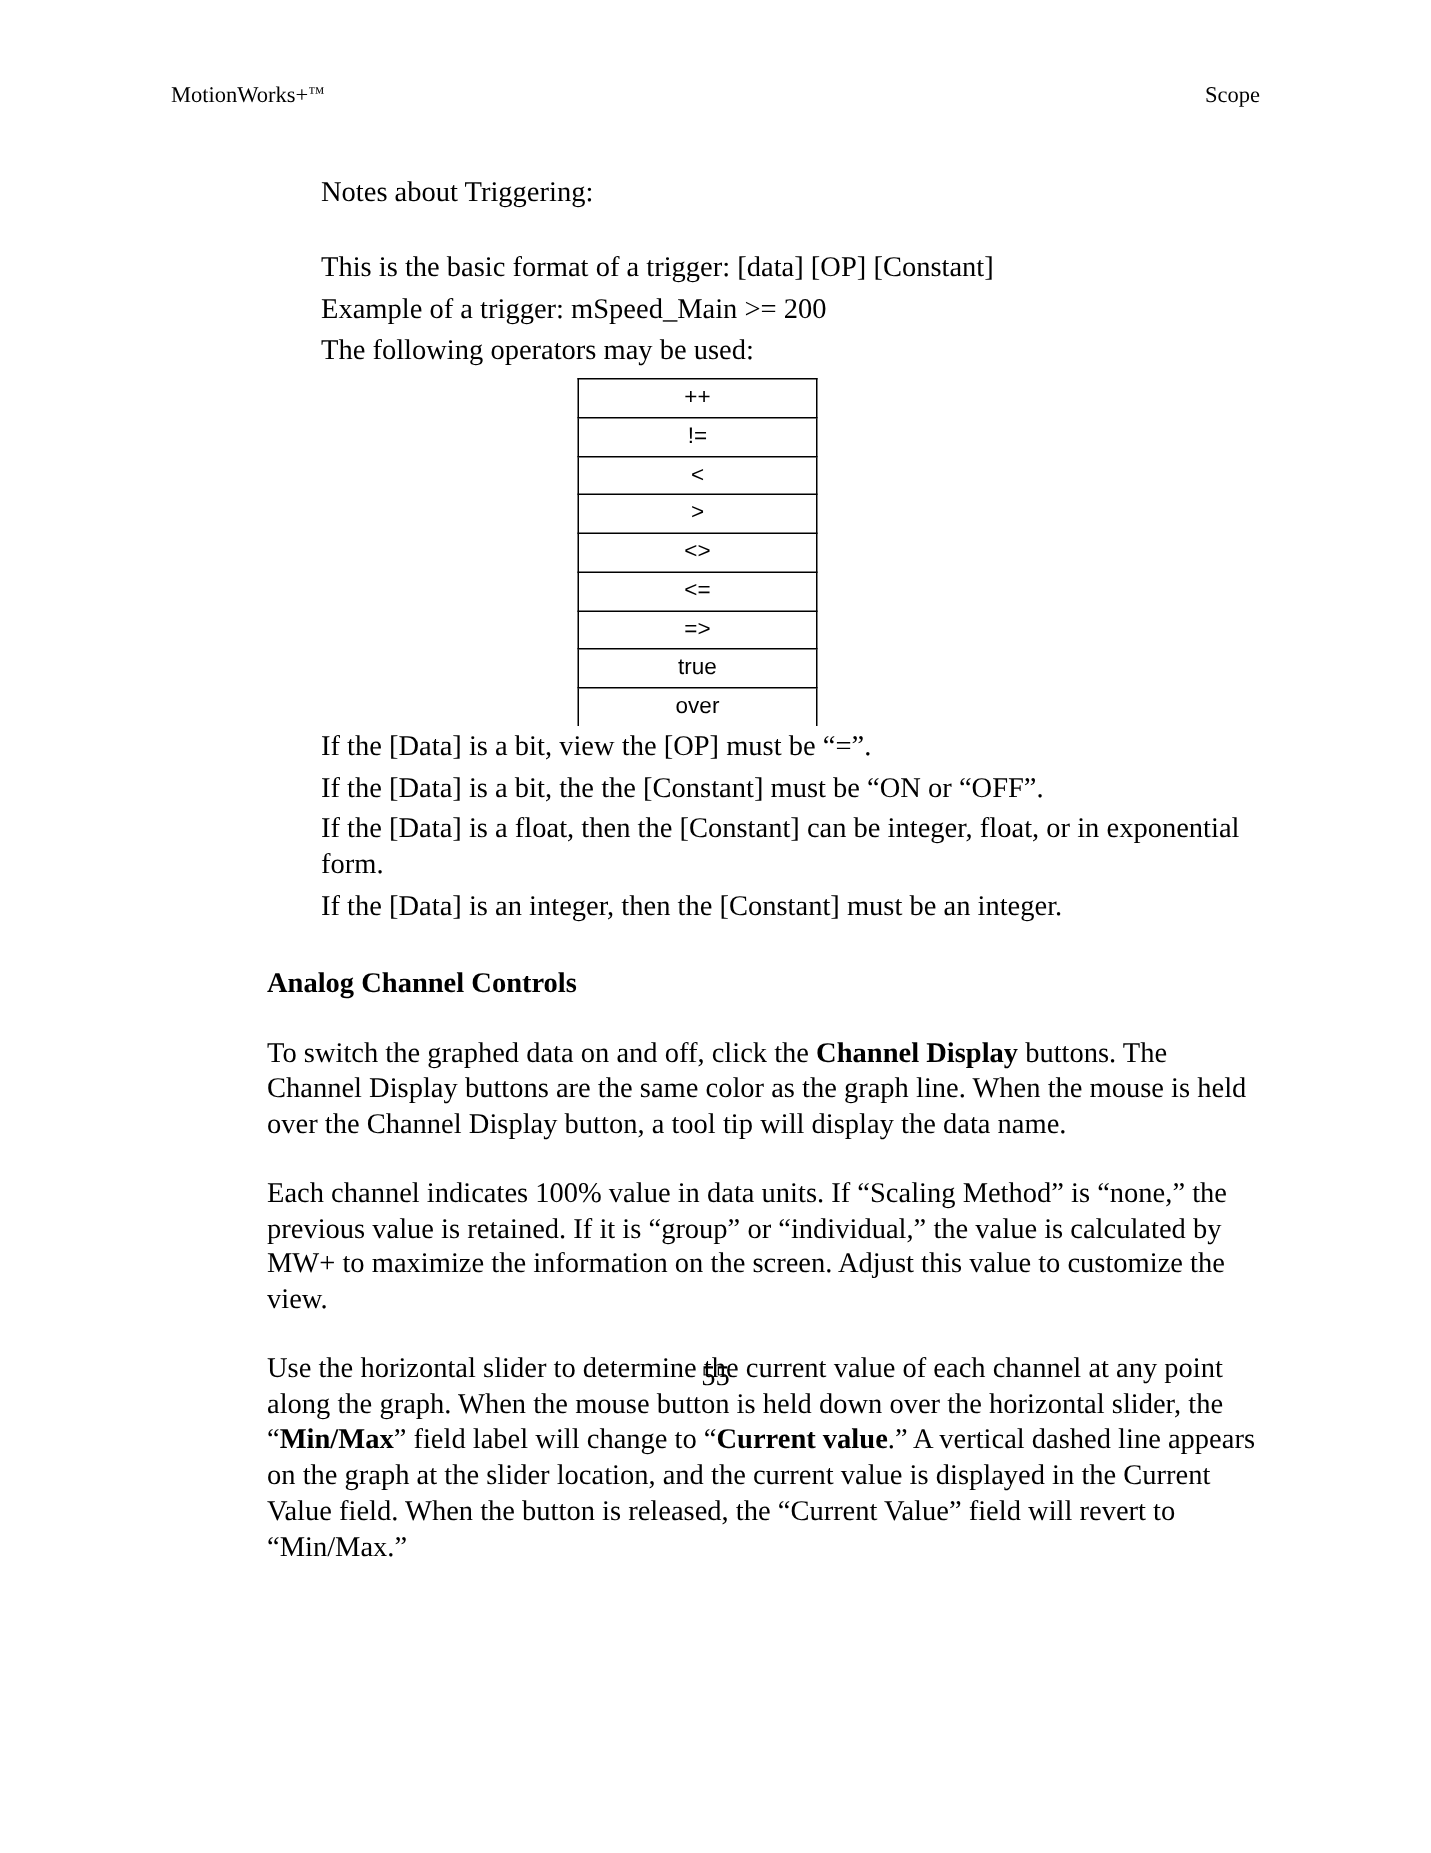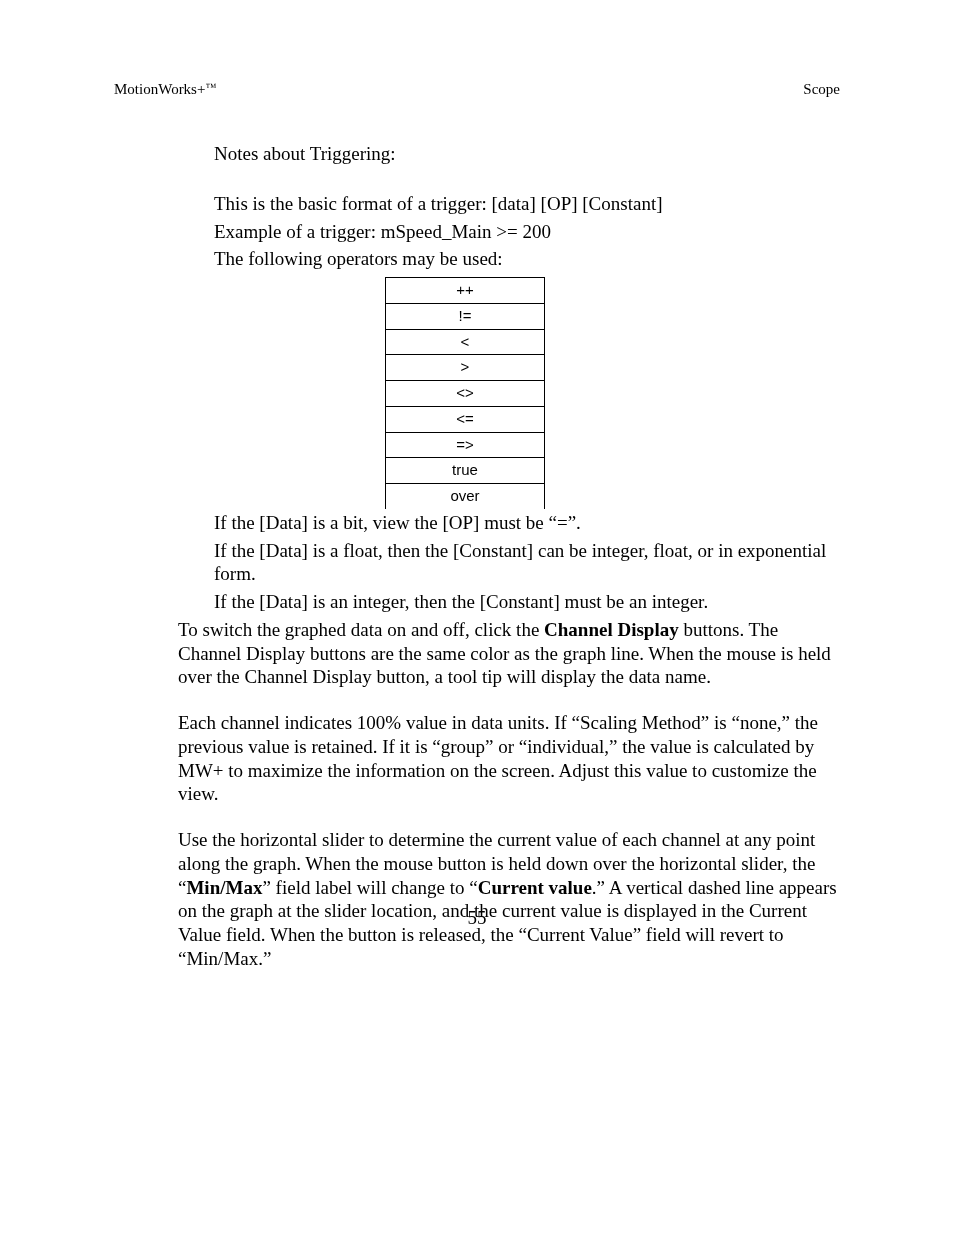--- a/index.html
+++ b/index.html
@@ -10,21 +10,21 @@
     height: 1235px;
     background: #ffffff;
     font-family: "Times New Roman", Times, serif;
     color: #000000;
   }
   .page {
     position: relative;
     width: 954px;
     height: 993px;
     box-sizing: border-box;
-    padding: 81px 114px 0 114px;
+    padding: 56px 114px 0 114px;
   }
   .header {
     display: flex;
     justify-content: space-between;
     font-size: 15px;
     margin-bottom: 44px;
   }
   .tm { font-size: 11px; vertical-align: top; }
   .block-notes {
     margin-left: 100px;
@@ -119,24 +119,26 @@
               <td>true</td>
             </tr>
         <tr>
               <td>over</td>
             </tr>
       </tbody>
         </table>
     </div>
 
     <p class="para">If the [Data] is a bit, view the [OP] must be “=”.</p>
+    <p class="para">If the [Data] is a bit, the the [Constant] must be “ON or “OFF”.</p>
     <p class="para">If the [Data] is a float, then the [Constant] can be integer, float, or in exponential form.</p>
     <p class="para">If the [Data] is an integer, then the [Constant] must be an integer.</p>
   </div>
 
+  <div class="section-heading">Analog Channel Controls</div>
 
   <div class="body-block">
     <p class="body-para">
       <span>To switch the graphed data on and off, click the </span><span class="b">Channel Display</span><span> buttons.  The Channel Display buttons are the same color as the graph line.  When the mouse is held over the Channel Display button, a tool tip will display the data name.</span>
     </p>
     <p class="body-para">Each channel indicates 100% value in data units. If “Scaling Method” is “none,” the previous value is retained.  If it is “group” or “individual,” the value is calculated by MW+ to maximize the information on the screen. Adjust this value to customize the view.</p>
     <p class="body-para">
       <span>Use the horizontal slider to determine the current value of each channel at any point along the graph. When the mouse button is held down over the horizontal slider, the “</span><span class="b">Min/Max</span><span>” field label will change to “</span><span class="b">Current value</span><span>.”  A vertical dashed line appears on the graph at the slider location, and the current value is displayed in the Current Value field.  When the button is released, the “Current Value” field will revert to “Min/Max.”</span>
     </p>
   </div>

